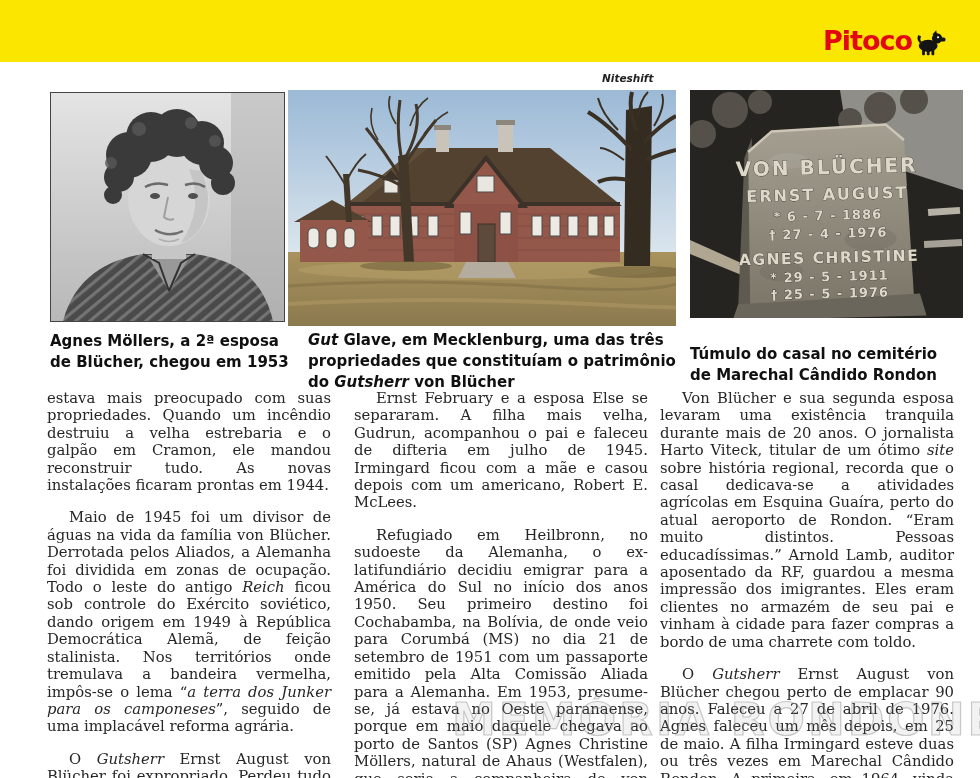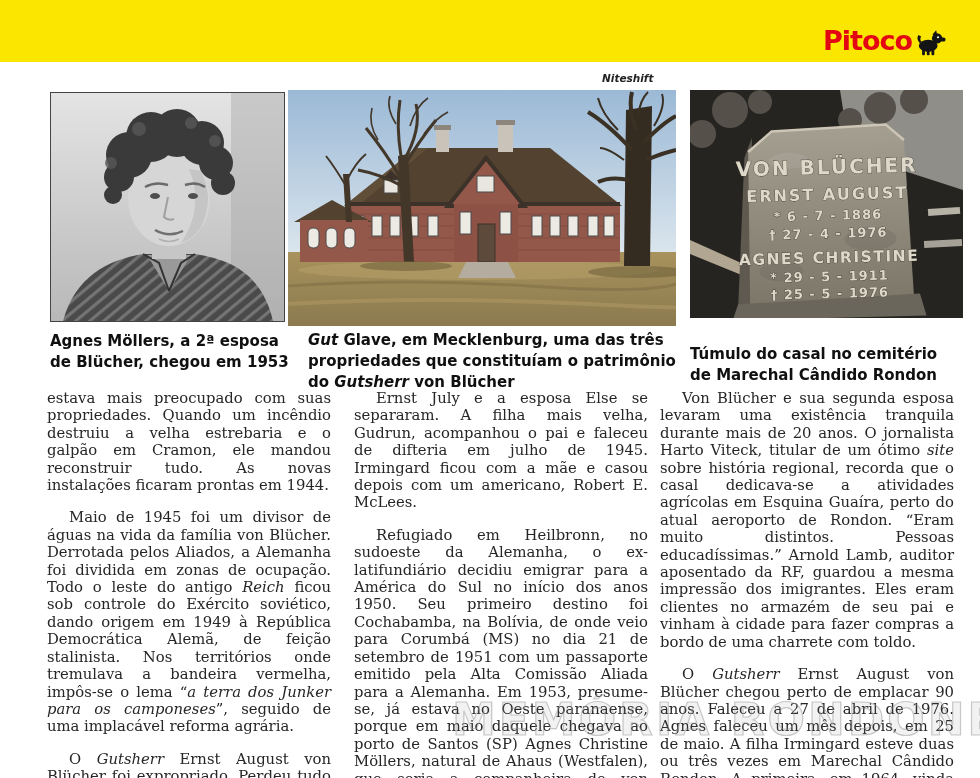--- a/index.html
+++ b/index.html
@@ -263,21 +263,21 @@
   </figure>
   <figcaption class="cap" id="cap3">Túmulo do casal no cemitério de Marechal Cândido Rondon</figcaption>
 
   <main class="article">
     <div class="col" data-col="0">
         <p>estava mais preocupado com suas propriedades. Quando um incêndio destruiu a velha estrebaria e o galpão em Cramon, ele mandou reconstruir tudo. As novas instalações ficaram prontas em 1944.</p>
         <p class="indent">Maio de 1945 foi um divisor de águas na vida da família von Blücher. Derrotada pelos Aliados, a Alemanha foi dividida em zonas de ocupação. Todo o leste do antigo <i>Reich</i> ficou sob controle do Exército soviético, dando origem em 1949 à República Democrática Alemã, de feição stalinista. Nos territórios onde tremulava a bandeira vermelha, impôs-se o lema “<i>a terra dos Junker para os camponeses</i>”, seguido de uma implacável reforma agrária.</p>
         <p class="indent">O <i>Gutsherr</i> Ernst August von Blücher foi expropriado. Perdeu tudo o que tinha, sem direito a indenização. As áreas foram parceladas e entregues inicialmente a lavradores minifundiários; mais tarde, quando da coletivização forçada da agricultura, transformaram-se em</p>
       </div>
     <div class="col" data-col="1">
-        <p class="indent">Ernst July e a esposa Else se separaram. A filha mais velha, Gudrun, acompanhou o pai e faleceu de difteria em julho de 1945. Irmingard ficou com a mãe e casou depois com um americano, Robert E. McLees.</p>
+        <p class="indent">Ernst February e a esposa Else se separaram. A filha mais velha, Gudrun, acompanhou o pai e faleceu de difteria em julho de 1945. Irmingard ficou com a mãe e casou depois com um americano, Robert E. McLees.</p>
         <p class="indent">Refugiado em Heilbronn, no sudoeste da Alemanha, o ex-latifundiário decidiu emigrar para a América do Sul no início dos anos 1950. Seu primeiro destino foi Cochabamba, na Bolívia, de onde veio para Corumbá (MS) no dia 21 de setembro de 1951 com um passaporte emitido pela Alta Comissão Aliada para a Alemanha. Em 1953, presume-se, já estava no Oeste paranaense, porque em maio daquele chegava ao porto de Santos (SP) Agnes Christine Möllers, natural de Ahaus (Westfalen), que seria a companheira de von Blücher no Brasil. Tinha 42 anos na época, e declarou à Imigração que era casada e iria residir em General Rondon.</p>
       </div>
     <div class="col" data-col="2">
         <p class="indent">Von Blücher e sua segunda esposa levaram uma existência tranquila durante mais de 20 anos. O jornalista Harto Viteck, titular de um ótimo <i>site</i> sobre história regional, recorda que o casal dedicava-se a atividades agrícolas em Esquina Guaíra, perto do atual aeroporto de Rondon. “Eram muito distintos. Pessoas educadíssimas.” Arnold Lamb, auditor aposentado da RF, guardou a mesma impressão dos imigrantes. Eles eram clientes no armazém de seu pai e vinham à cidade para fazer compras a bordo de uma charrete com toldo.</p>
         <p class="indent">O <i>Gutsherr</i> Ernst August von Blücher chegou perto de emplacar 90 anos. Faleceu a 27 de abril de 1976. Agnes faleceu um mês depois, em 25 de maio. A filha Irmingard esteve duas ou três vezes em Marechal Cândido Rondon. A primeira, em 1964, vinda da Califórnia (EUA) ou do Panamá, onde aparentemente residia com o marido; depois, em 1976/77, para tratar do espólio do pai. Consta que ainda vive, já nonagenária, nos Estados Unidos.</p>
       </div>
   </main>
 
   <div class="watermark">MEMÓRIA RONDONENSE</div>
 

